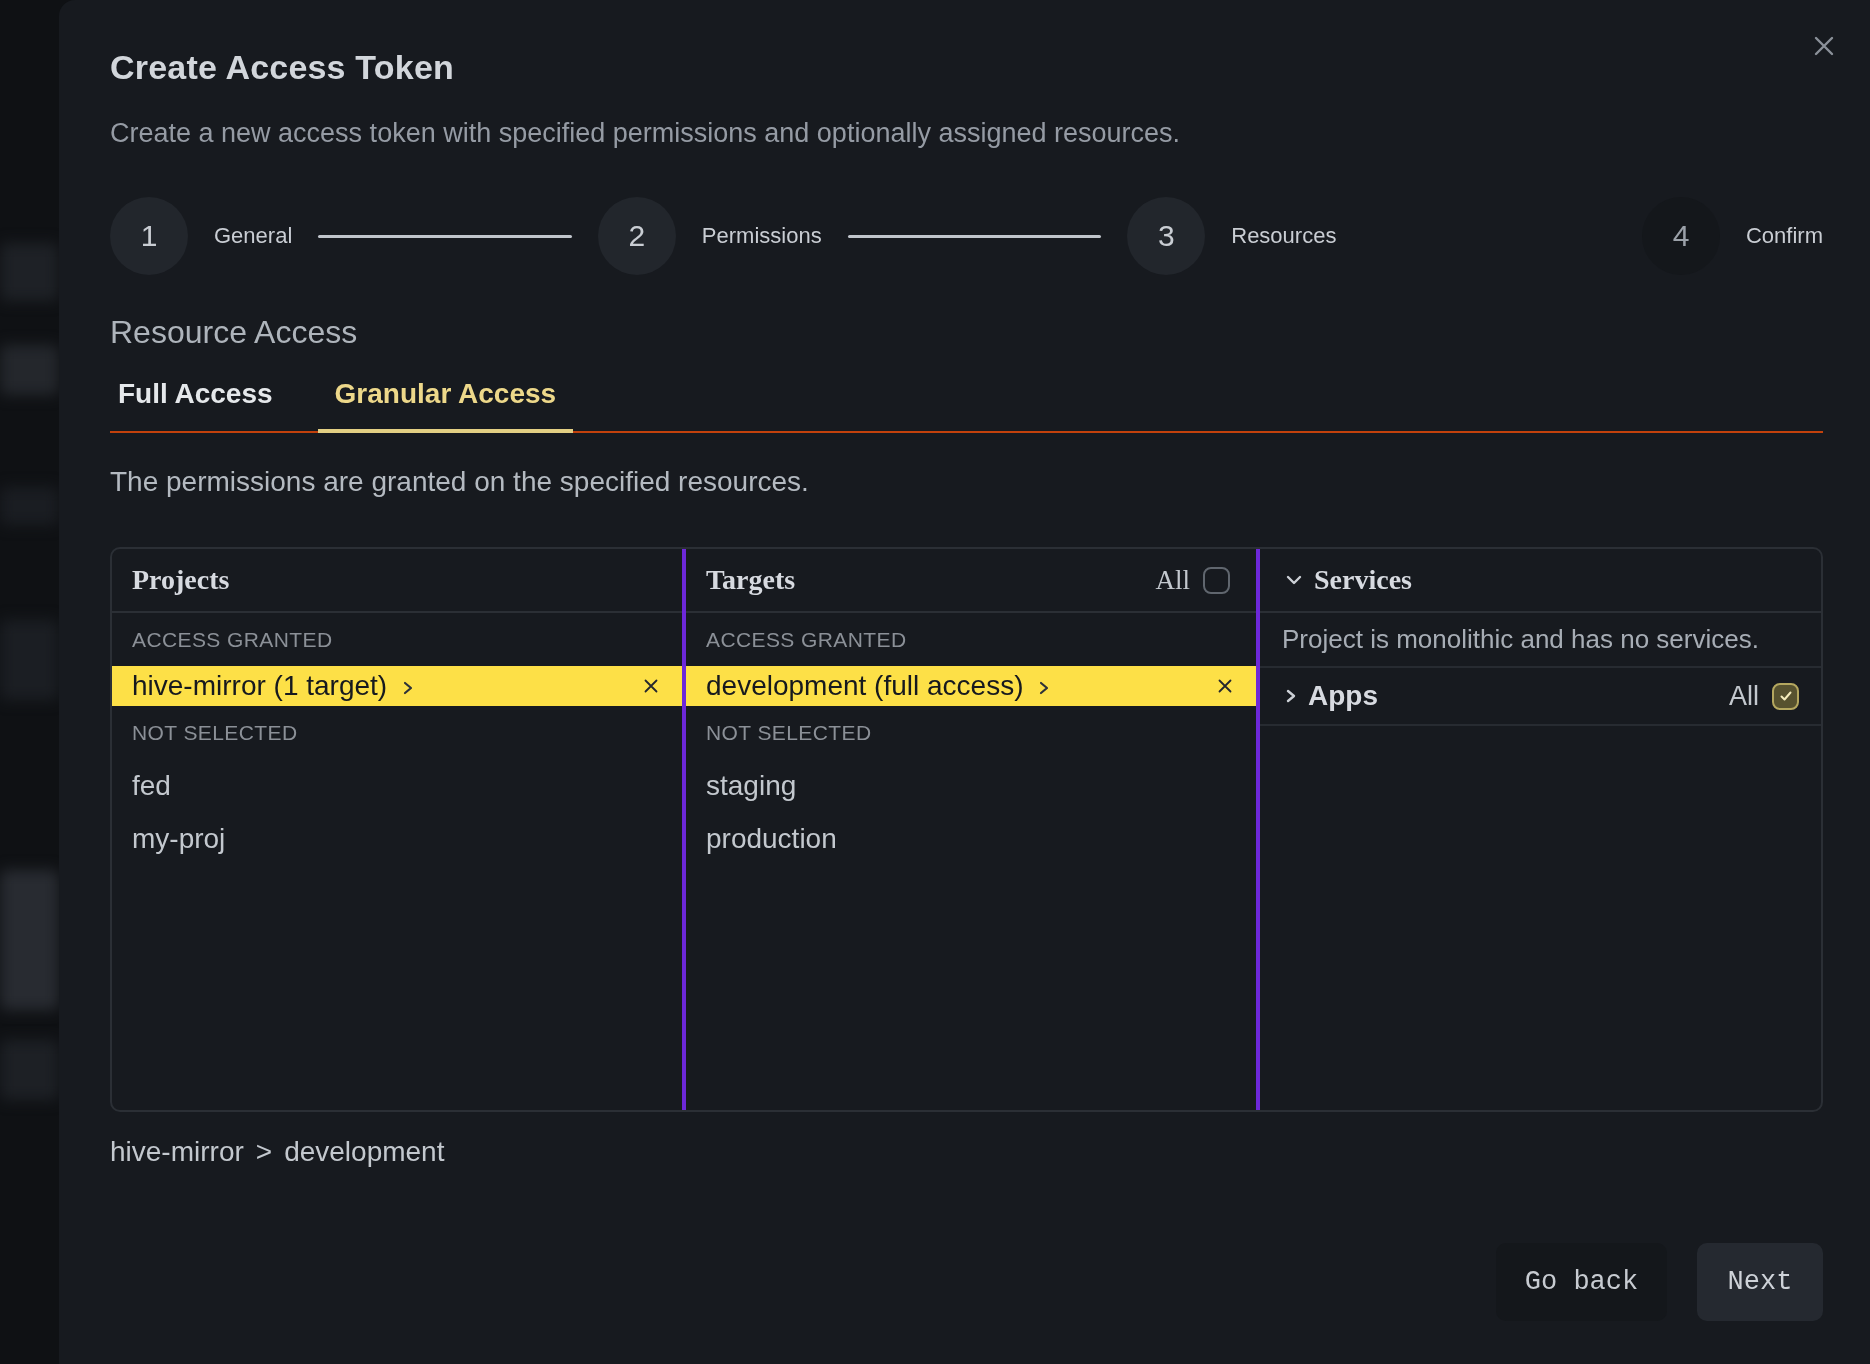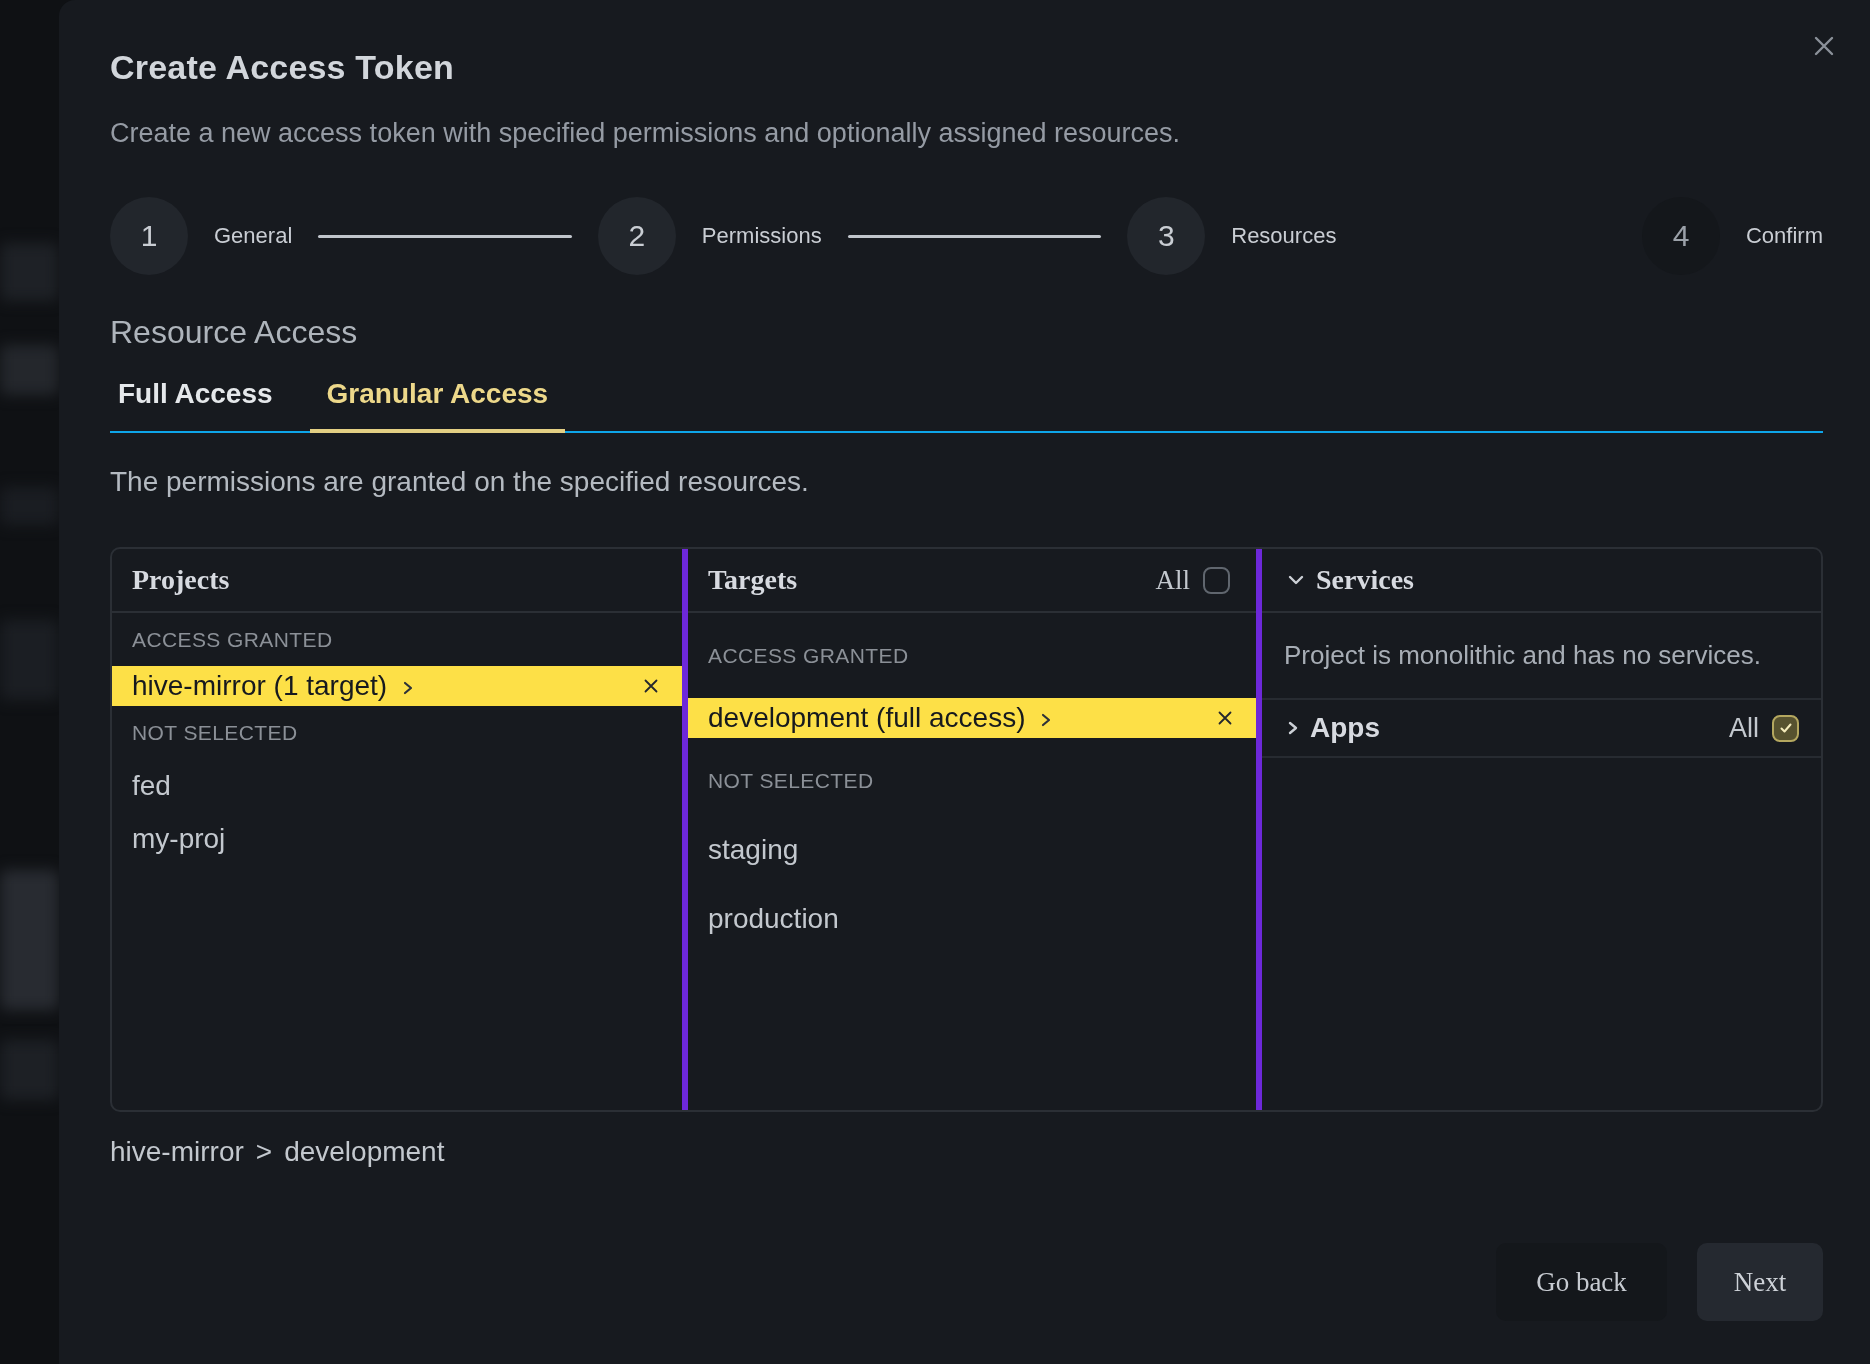--- a/index.html
+++ b/index.html
@@ -47,37 +47,37 @@
     font-size:30px; font-weight:500; color:#c9cdd3; flex:0 0 auto;
   }
   .step.upcoming .step-circle { background:#14171b; color:#9ba1a9; }
   .step-label { margin-left:26px; font-size:22px; font-weight:500; color:#c9cdd3; white-space:nowrap; }
   .conn { flex:1 1 0; height:3px; background:#c0c5cb; border-radius:2px; margin:0 26px; }
   .conn.hidden { visibility:hidden; }
   
   .ra-heading { position:absolute; left:51px; top:314px; font-size:32px; color:#aeb4bb; }
   .tabs {
     position:absolute; left:51px; right:47px; top:374px;
-    display:flex; gap:20px; border-bottom:2px solid #0ea5e9;
+    display:flex; gap:28px; border-bottom:2px solid #c2410c;
   }
   .tab {
     padding:4px 17px 19px; font-size:28px; font-weight:700; color:#e5e8eb;
     margin-bottom:-2px; cursor:pointer; white-space:nowrap;
   }
   .tab:first-child { padding-left:8px; }
   .tab.active { color:#edd88a; border-bottom:4px solid #e3cf84; }
   .desc { position:absolute; left:51px; top:466px; font-size:28px; color:#b4bac1; }
   
   .panel {
     position:absolute; left:51px; right:47px; top:547px; height:565px;
     border:2px solid #2b2f35; border-radius:10px; overflow:hidden;
     display:grid; grid-template-columns:570px 574px 1fr;
   }
   .col { display:flex; flex-direction:column; }
-  .col + .col { border-left:6px solid #6d28d9;gap:16px; }
+  .col + .col { border-left:4px solid #6d28d9; }
   .col-header {
     height:64px; flex:0 0 auto; border-bottom:2px solid #2b2f35;
     display:flex; align-items:center; padding:0 26px 0 20px;
     font-size:28px; font-weight:700; color:#d7dae0;font-family:Liberation Serif, serif;
   }
   .col-header .spacer, .row .spacer { flex:1; }
   .row { flex:0 0 auto; display:flex; align-items:center; padding:0 22px 0 20px; }
   .row.label { height:53px; font-size:21px; letter-spacing:.4px; color:#8b9097; }
   .row.selected {
     height:40px; background:#fde047; color:#16191e; font-size:28px; cursor:pointer;
@@ -98,21 +98,21 @@
   }
   .checkbox.checked { border-color:#b4a75f; background:#57522f; }
   
   .breadcrumb {
     position:absolute; left:51px; top:1136px; font-size:28px; color:#c3c8ce;
     display:flex; gap:12px; align-items:center;
   }
   
   .btn {
     position:absolute; top:1243px; height:78px; border:none; border-radius:10px;
-    font-family:Liberation Serif, serif; font-size:27px; cursor:pointer;
+    font-family:Liberation Mono, monospace; font-size:27px; cursor:pointer;
   }
   .btn.ghost { right:203px; width:171px; background:#14171b; color:#c7cbd1; }
   .btn.primary { right:47px; width:126px; background:#252930; color:#ced2d8; }
   svg { display:block; }
 </style>
 </head>
 <body>
 
 <div class="backdrop">
   <div class="blob b1"></div>

